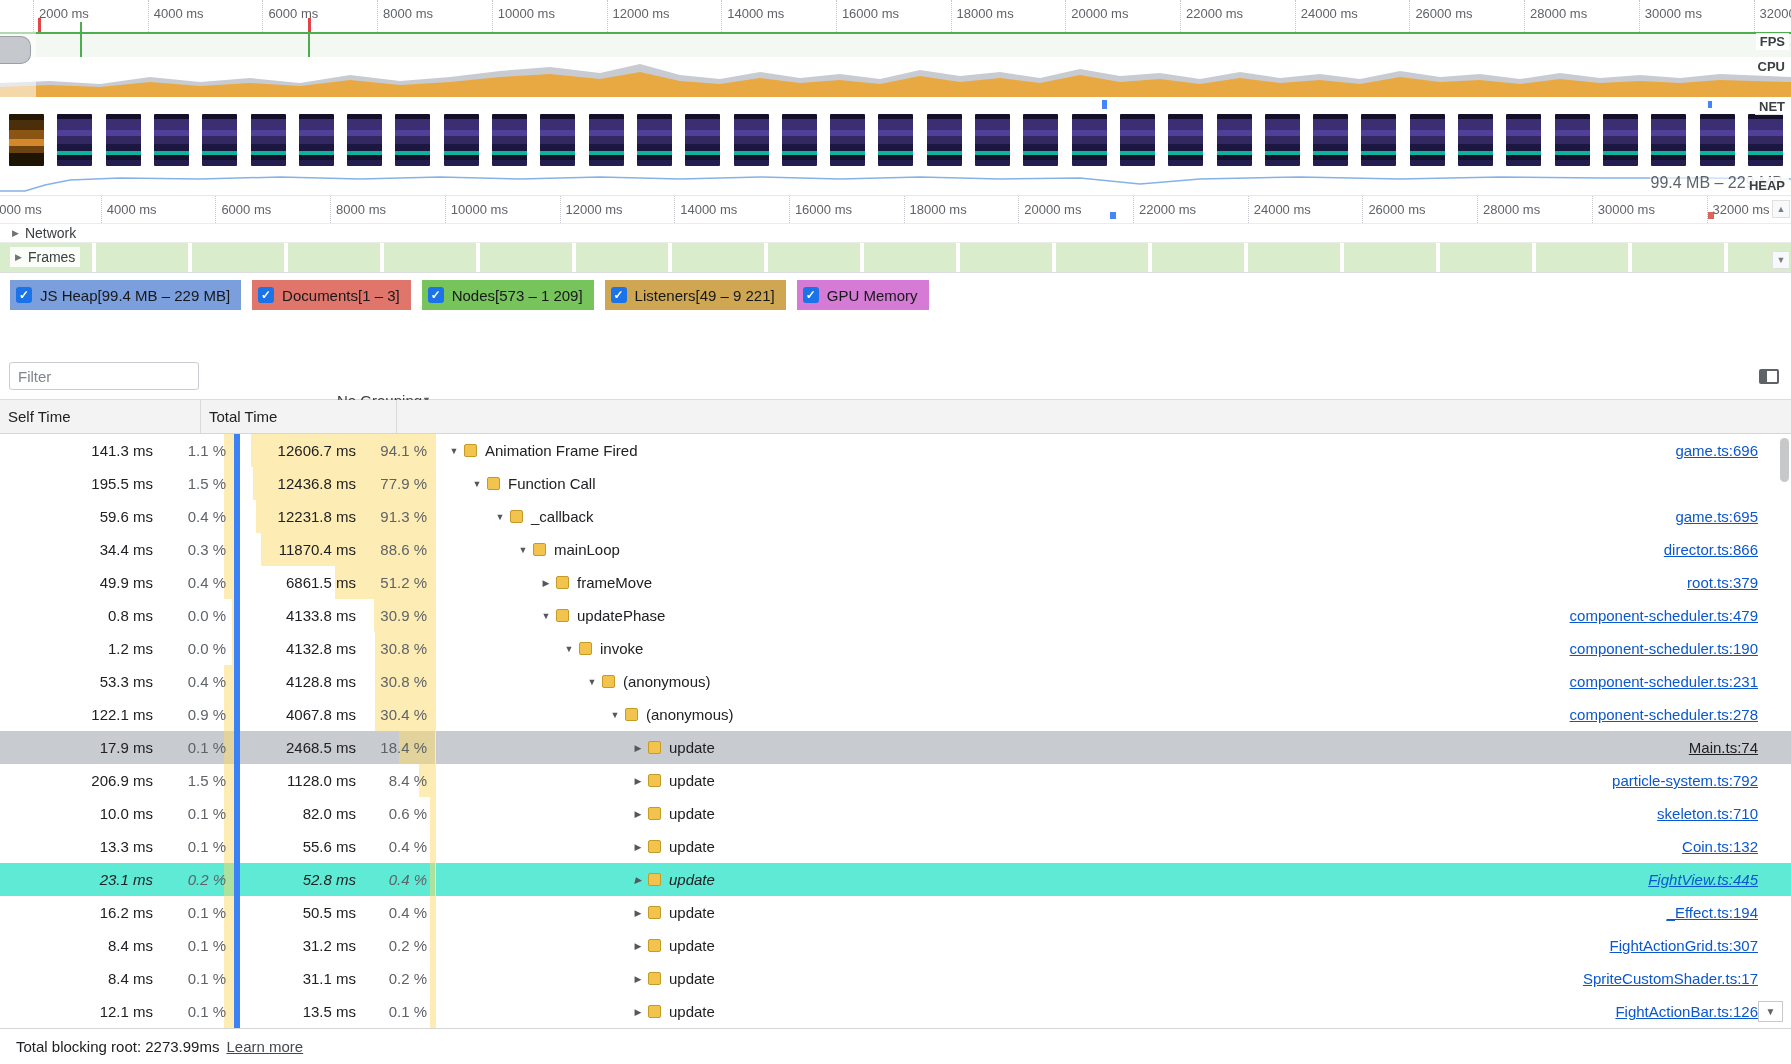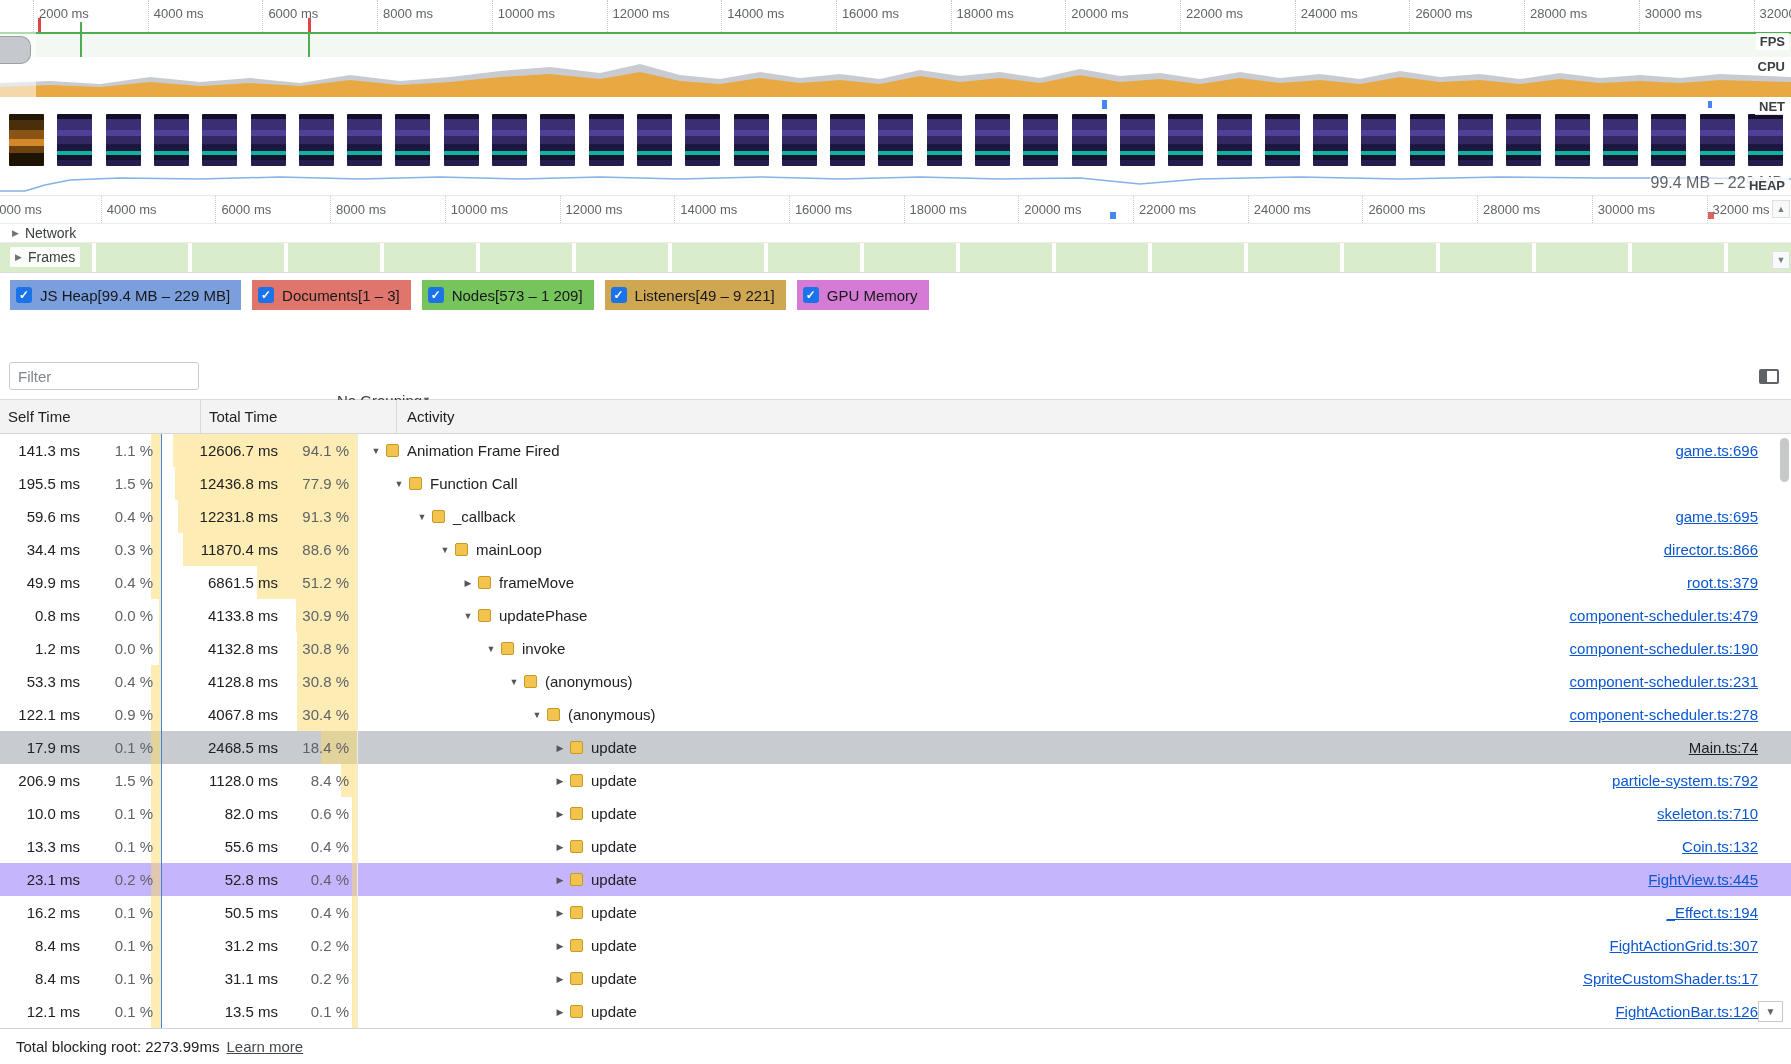--- a/index.html
+++ b/index.html
@@ -85,23 +85,23 @@
   #grid-header { position:absolute; left:0; right:0; top:400px; height:34px; background:#f3f3f4;
                  border-bottom:1px solid #d6d6d6; display:flex; font-size:15px; color:#202124; }
   .gh-cell { line-height:33px; padding-left:8px; border-right:1px solid #d9d9d9; }
   .gh-self { width:201px; }
   .gh-total { width:196px; }
   .gh-activity { flex:1; border-right:none; padding-left:10px; }
 
   #grid-body { position:absolute; left:0; right:0; top:434px; height:594px; overflow:hidden; background:#fff; }
   .row { display:flex; height:33px; position:relative; }
   .row.selected { background:#c8cbcf; }
-  .row.hover { background:#c4b5fd; }
+  .row.hover { background:#5eead4;font-style:italic; }
   .cell { position:relative; height:100%; }
-  .c-self { width:162px; border-right:1px solid #3b82f6; }
+  .c-self { width:216px; border-right:6px solid #3b82f6;margin-left:24px; }
   .c-total { width:196px; border-right:1px solid #ebebeb;padding-left:24px; }
   .heat { position:absolute; top:0; bottom:0; right:0; background:#fbd968; opacity:0.5; }
   .cell .ms { position:absolute; left:0; top:0; bottom:0; text-align:right; font-size:15px; line-height:33px; color:#202124; }
   .c-self .ms { right:81px; } .c-total .ms { right:79px; }
   .cell .pct { position:absolute; right:8px; width:65px; top:0; bottom:0; text-align:right; font-size:15px; line-height:33px; color:#5f6368; }
   .c-activity { flex:1; display:flex; align-items:center; padding-left:10px; overflow:hidden; }
   .indent { flex:none; height:1px; }
   .expander { flex:none; width:16px; text-align:center; font-size:9px; color:#54585c; }
   .evt-icon { flex:none; width:13px; height:13px; background:#f2c44d; border:1px solid #c59a25; border-radius:2px; margin:0 8px 0 2px; }
   .c-activity .label { font-size:15px; color:#202124; white-space:nowrap; }
@@ -287,21 +287,20 @@
       <span class="dd-arrow">▼</span>
     </div>
     <div id="dock-btn">
       <span class="dock-fill"></span>
     </div>
   </div>
 
   <div id="grid-header">
     <div class="gh-cell gh-self">Self Time</div>
     <div class="gh-cell gh-total">Total Time</div>
-    <div class="gh-cell gh-activity">Activity</div>
   </div>
 
   <div id="grid-body">
       <div class="row">
     <div class="cell c-self">
       <div class="heat" style="width: 10px;"></div>
       <span class="ms">141.3 ms</span>
       <span class="pct">1.1 %</span>
     </div>
     <div class="cell c-total">

